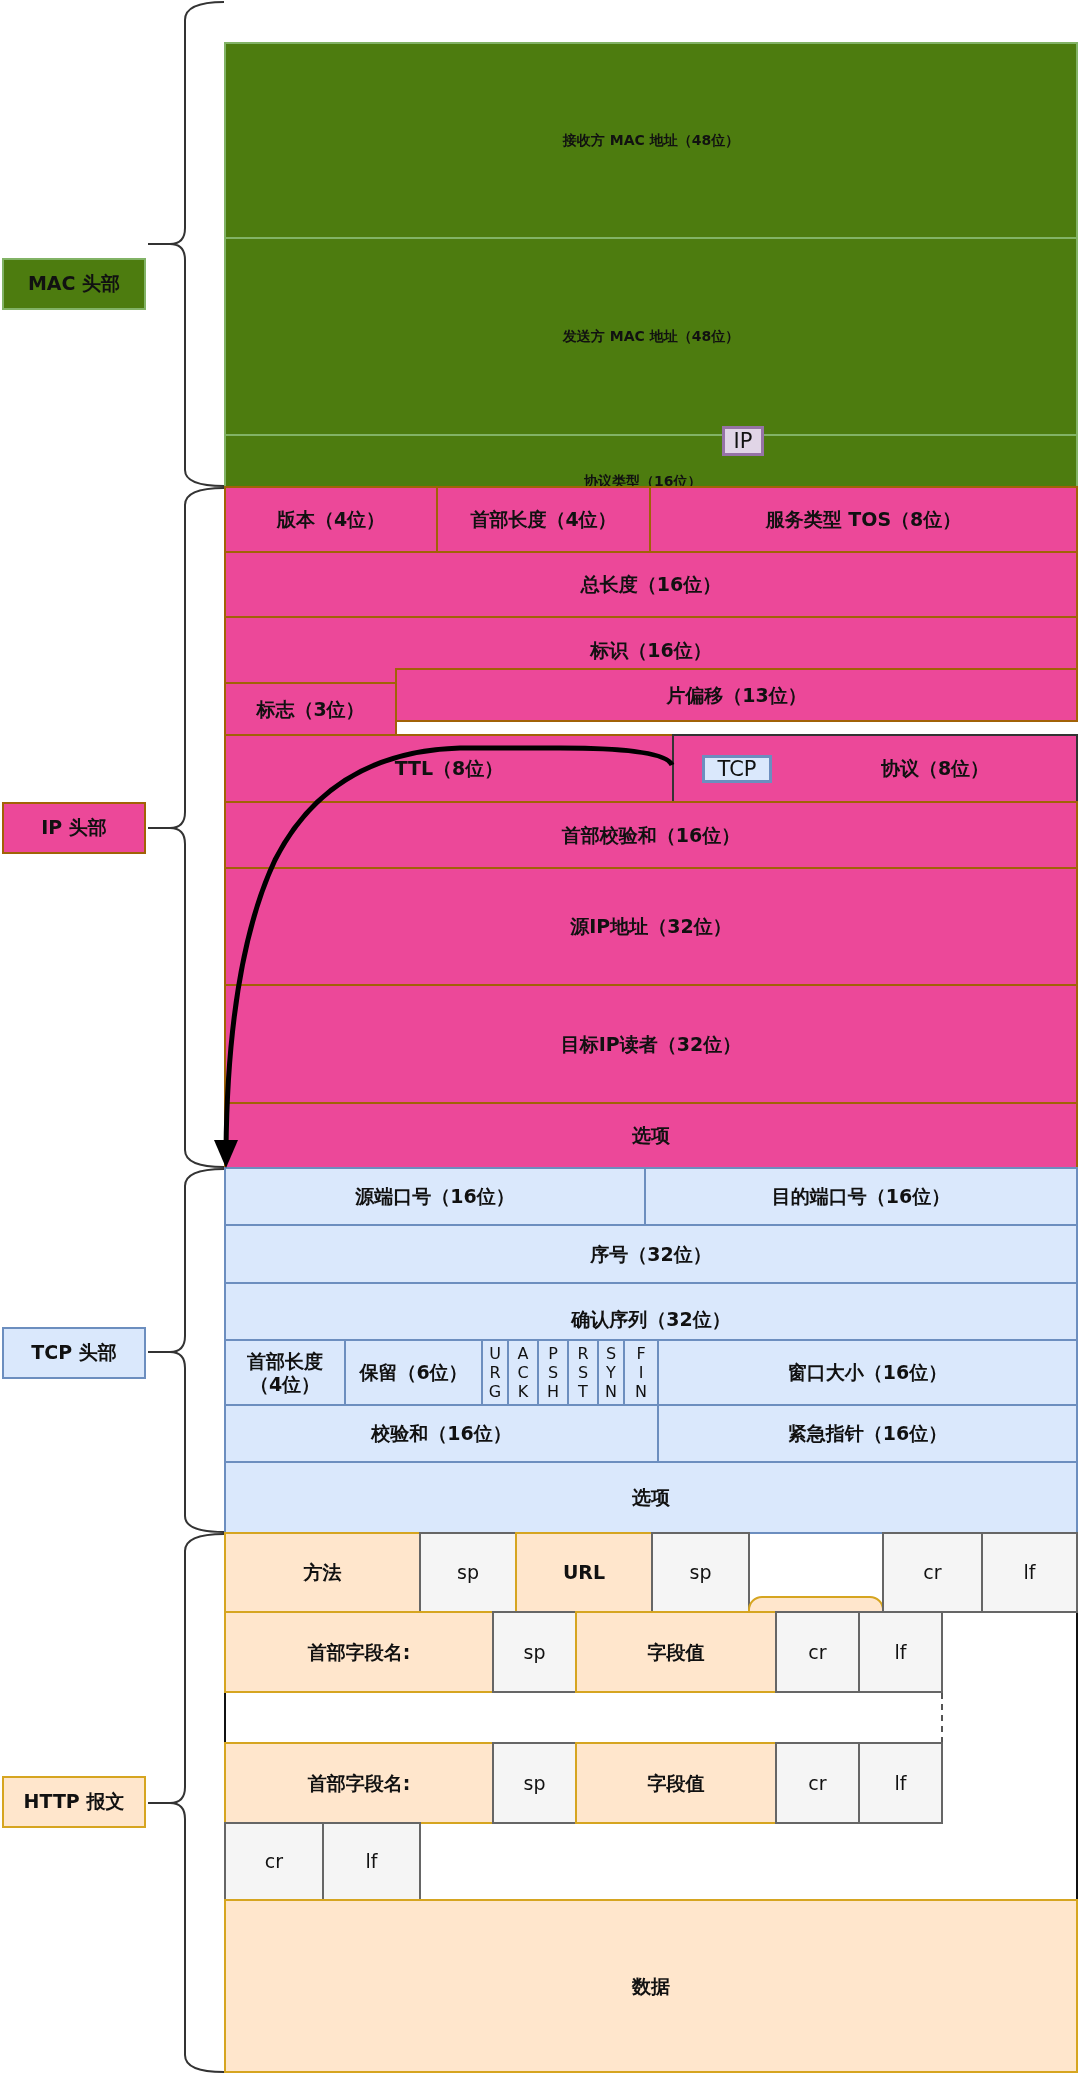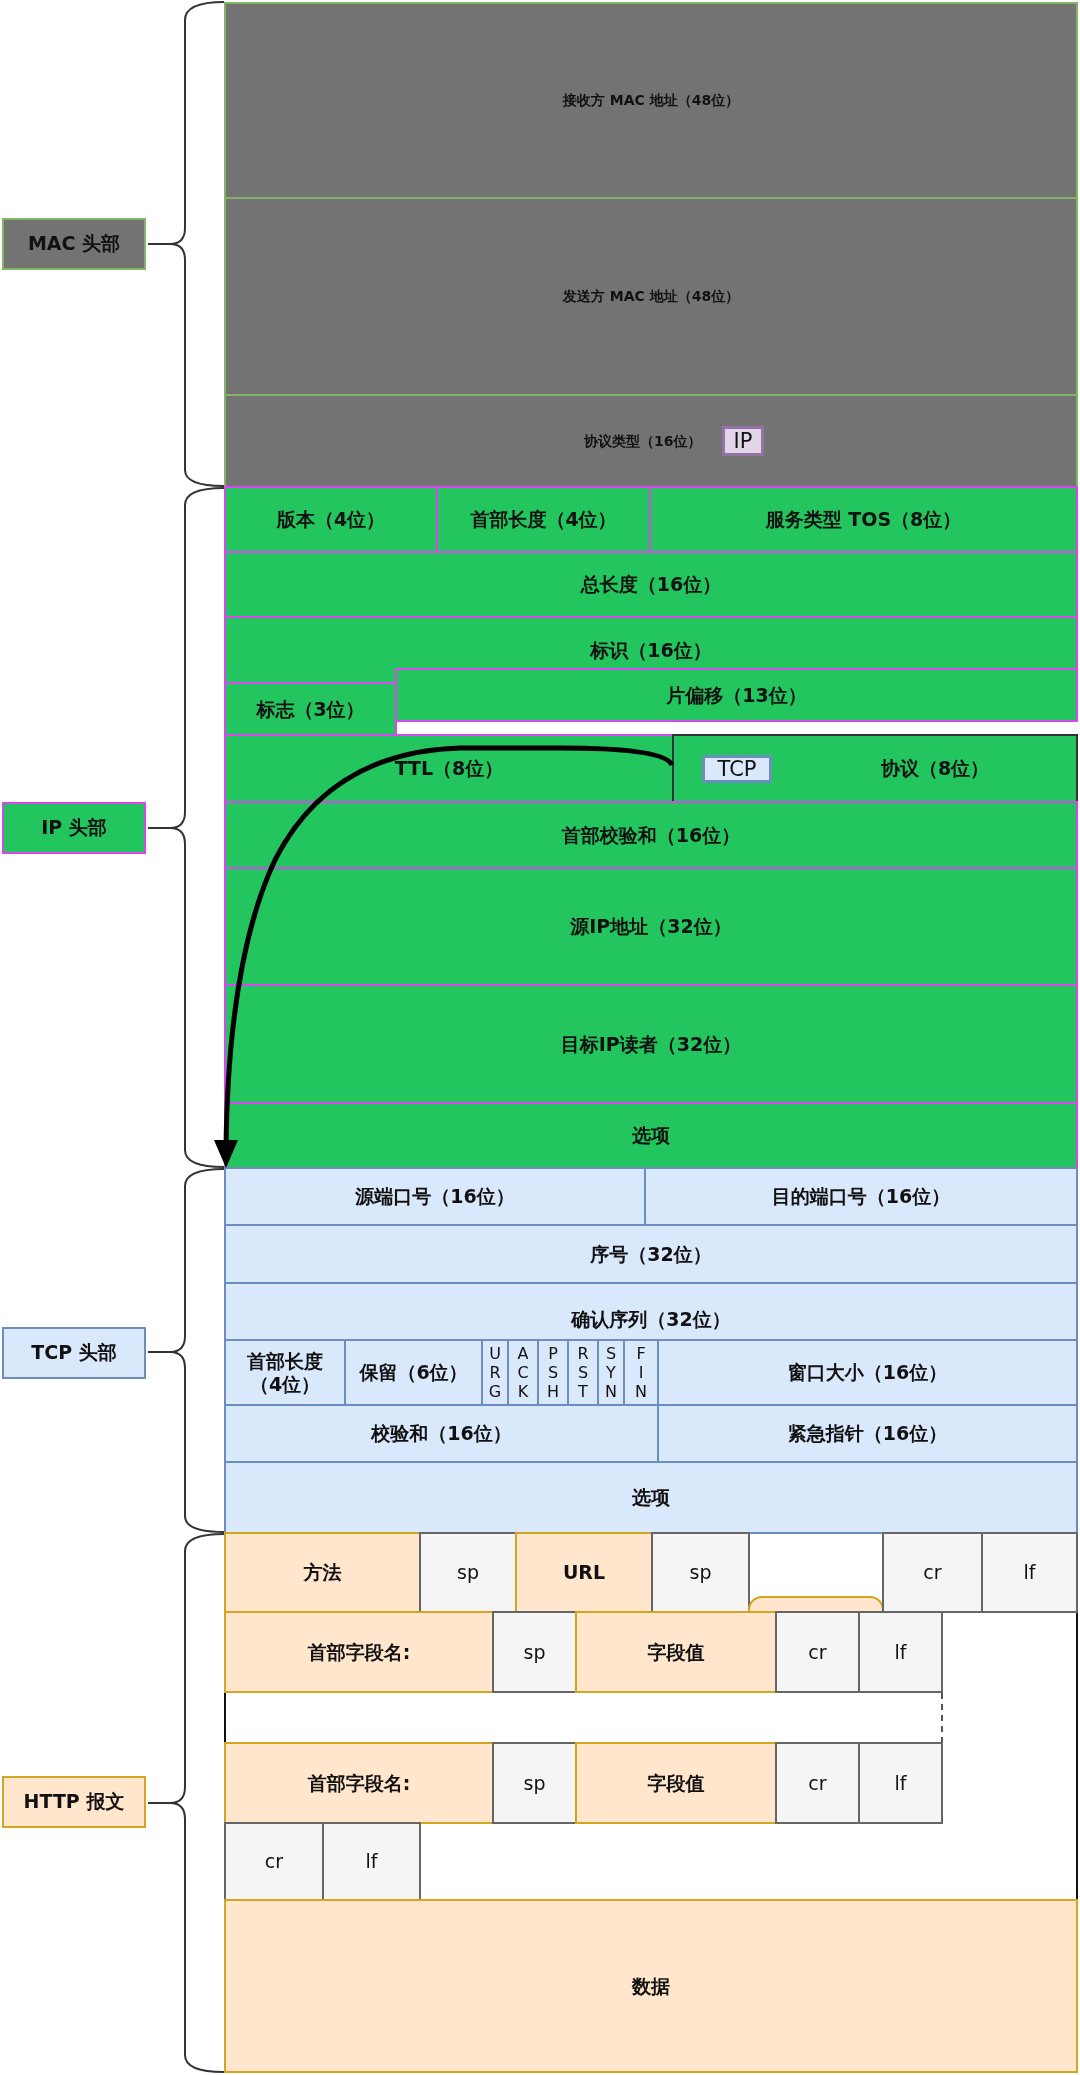--- a/index.html
+++ b/index.html
@@ -1,21 +1,21 @@
 <!DOCTYPE html>
 <html><head>
 <meta charset="utf-8">
 <style>
   html, body { margin:0; padding:0; background:#ffffff; }
   body { width:1080px; height:2075px; position:relative; overflow:hidden;
          font-family:"DejaVu Sans", "Liberation Sans", sans-serif; color:#111; }
   .cell { position:absolute; box-sizing:border-box; display:flex; align-items:center; justify-content:center;
           text-align:center; font-weight:bold; font-size:19px; line-height:1.2; }
-  .mac { background:#737373; border:2px solid #82b366; }
-  .ip  { background:#22c55e; border:2px solid #d946ef; }
+  .mac { background:#4d7c0f; border:2px solid #82b366;margin-top:40px; }
+  .ip  { background:#ec4899; border:2px solid #a16207; }
   .tcp { background:#dae8fc; border:2px solid #6c8ebf; }
   .http{ background:#ffe6cc; border:2px solid #d6a520; }
   .gray{ background:#f5f5f5; border:2px solid #666666; font-weight:normal; }
   .small { font-size:14px; }
   .label { position:absolute; box-sizing:border-box; display:flex; align-items:center; justify-content:center;
            font-weight:bold; font-size:19px; left:2px; width:144px; height:52px; }
   .tag { position:absolute; box-sizing:border-box; display:flex; align-items:center; justify-content:center;
          font-size:21px; font-weight:normal; }
   .flag { font-size:16px; font-weight:normal; flex-direction:column; line-height:19px; padding:0; }
   .flag span { display:block; }

